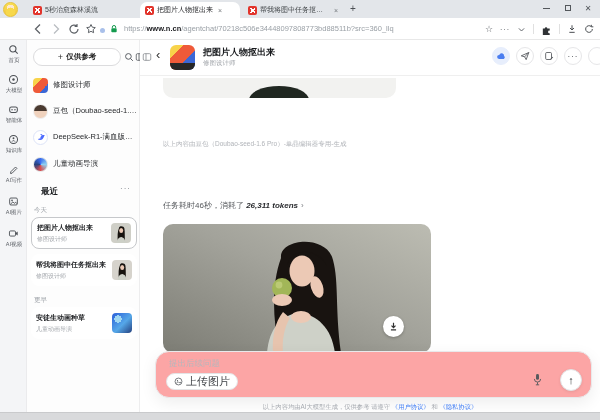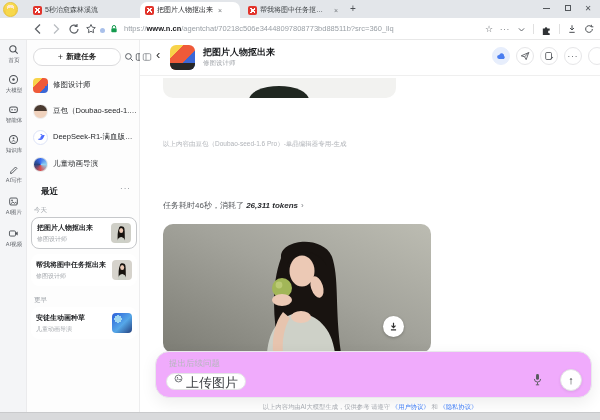--- a/index.html
+++ b/index.html
@@ -100,27 +100,27 @@
     border-radius:11px; color:#fff; font-size:8.5px; display:flex; align-items:center; }
   .stats { position:absolute; left:23px; top:160px; font-size:8px; color:#55585c; }
   .stats b { color:#2b2d30;font-style:italic; }
   .stats .chev { color:#7c7f84; margin-left:3px; }
 
   .result-card { position:absolute; left:23px; top:184px; width:268px; height:129px; border-radius:10px; overflow:hidden; }
   .dl-btn { position:absolute; left:220px; top:92px; width:21px; height:21px; border-radius:50%; background:#fff;
     box-shadow:0 1px 3px rgba(0,0,0,.25); display:flex; align-items:center; justify-content:center; color:#333; }
   .dl-btn svg { width:11px; height:11px; }
 
-  .composer { position:absolute; left:15px; top:311px; width:437px; height:47px; background:#f0abfc;
+  .composer { position:absolute; left:15px; top:311px; width:437px; height:47px; background:#fca5a5;
     border:1px solid #e9e9eb; border-radius:14px; box-shadow:0 5px 16px rgba(0,0,0,.07); }
   .composer input { position:absolute; left:13px; top:6px; width:300px; border:none; outline:none;
     font-size:8.5px; color:#333; font-family:inherit; background:transparent; }
   .composer input::placeholder { color:#b4b7bc; }
   .upload-pill { position:absolute; left:10px; bottom:7px; height:17px; padding:0 7px; border:1px solid #e4e4e6;
-    border-radius:9px; display:flex; gap:3px; font-size:13px; color:#3c3f43; background:#fff; }
+    border-radius:9px; display:flex; align-items:center; gap:3px; font-size:11px; color:#3c3f43; background:#fff; }
   .upload-pill svg { width:9px; height:9px; color:#4e5257; }
   .mic { position:absolute; right:48px; bottom:11px; width:11px; height:13px; color:#55585c; }
   .send-btn { position:absolute; right:9px; bottom:6px; width:22px; height:22px; border-radius:50%;
     background:#fff; border:1px solid #e2e2e4; display:flex; align-items:center; justify-content:center;
     font-size:11px; color:#2c2e31; box-shadow:0 1px 3px rgba(0,0,0,.08); }
   .chat-footer { position:absolute; left:0; top:363px; width:460px; text-align:center; font-size:6.3px; color:#a6aab0; }
   .chat-footer a { color:#3f7df6; text-decoration:none; }
 
   .bottombar { position:absolute; left:0; top:412px; width:600px; height:8px; background:#d9dadc; border-top:1px solid #c9cacc; }
 </style>
@@ -250,21 +250,21 @@
             <rect x="1.6" y="3.2" width="6.6" height="5.6" rx="1.2" fill="none" stroke="currentColor" stroke-width="1"></rect>
             <path d="M8.2 5.4 L10.6 3.8 V8.2 L8.2 6.6 Z" fill="currentColor"></path>
           </svg>
         <span>AI视频</span>
       </div>
     </div>
 
     <div class="sidebar">
       <div class="newtask">
         <span class="plus">+</span>
-        <span>新建任务</span>
+        <span>仅供参考</span>
       </div>
       <svg class="sb-hicon" style="left:97px;" viewBox="0 0 12 12">
           <circle cx="5.3" cy="5.3" r="3.4" fill="none" stroke="currentColor" stroke-width="1.2"></circle>
           <path d="M7.8 7.8 L10.6 10.6" stroke="currentColor" stroke-width="1.2"></path>
         </svg>
       <svg class="sb-hicon" style="left:108px;" viewBox="0 0 12 12">
           <rect x="1.5" y="2" width="9" height="8" rx="1.5" fill="none" stroke="currentColor" stroke-width="1"></rect>
           <path d="M4.8 2 V10" stroke="currentColor" stroke-width="1"></path>
         </svg>
 

